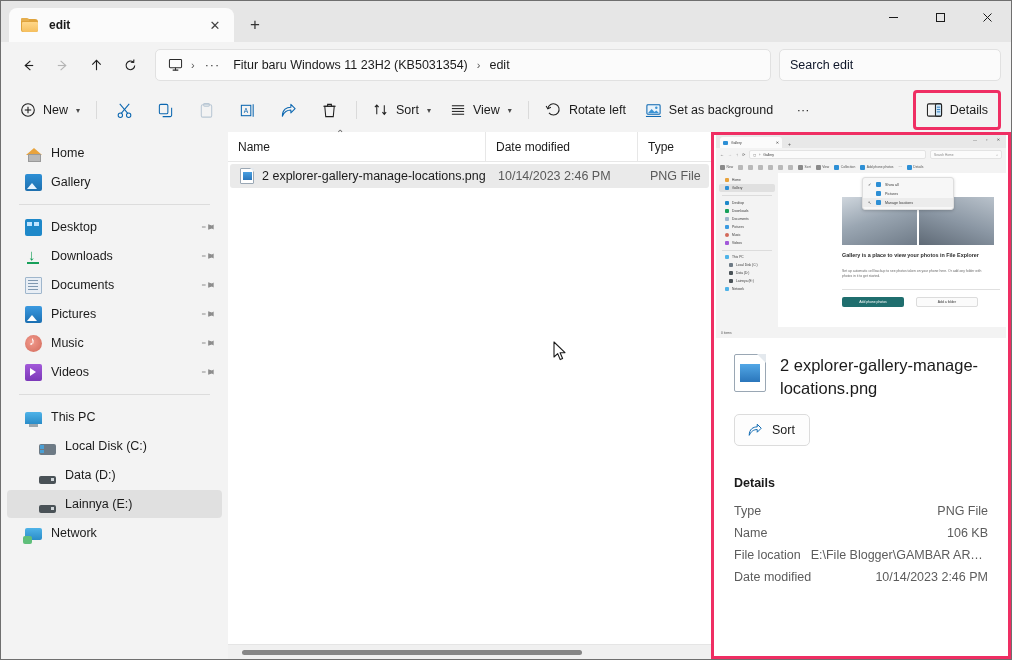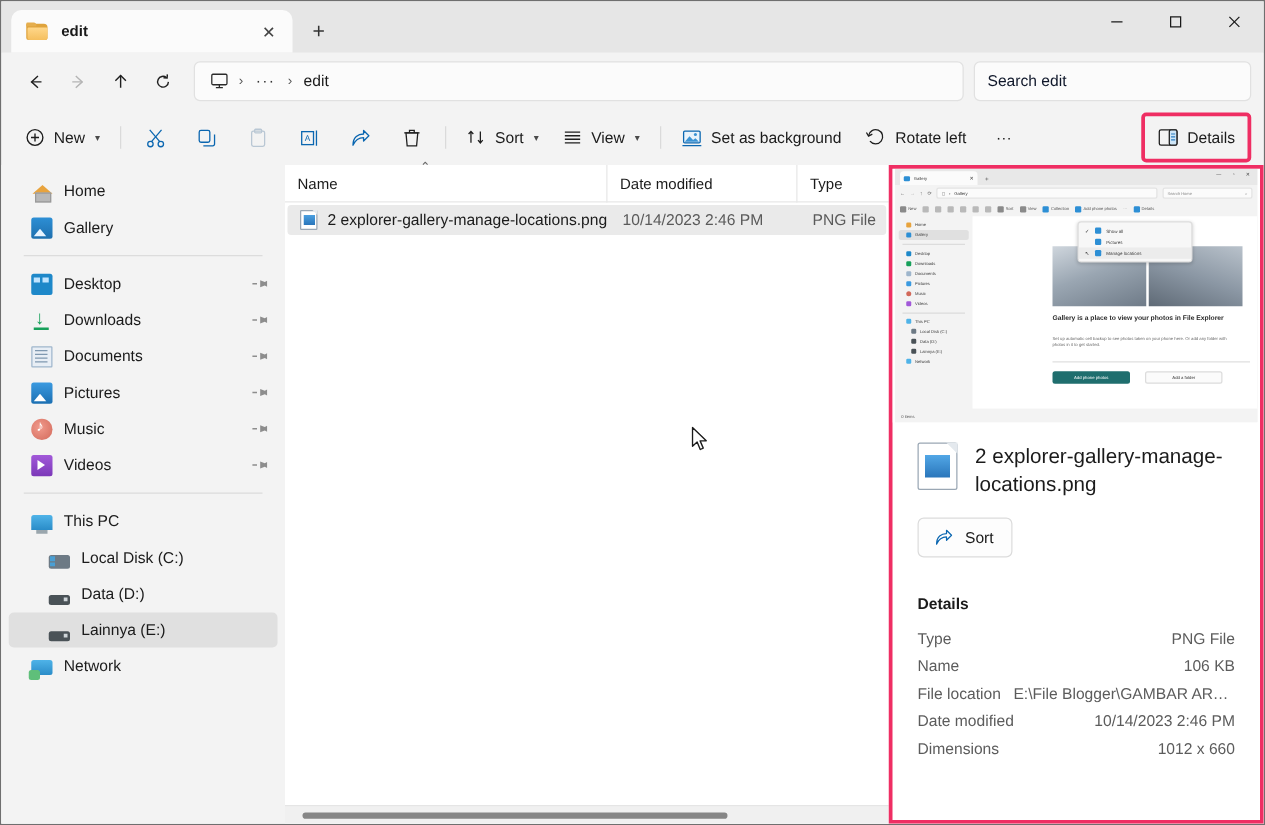--- a/index.html
+++ b/index.html
@@ -378,20 +378,21 @@
     <div class="addressbar">
       <span style="display:flex;padding:0 4px;">
         <svg width="15" height="14" viewBox="0 0 16 15">
             <rect x="1.5" y="1.5" width="13" height="9" rx="1" fill="none" stroke="#2b2b2b" stroke-width="1.1"></rect>
             <line x1="5" y1="13" x2="11" y2="13" stroke="#2b2b2b" stroke-width="1.1"></line>
             <line x1="8" y1="10.5" x2="8" y2="13" stroke="#2b2b2b" stroke-width="1.1"></line>
           </svg>
       </span>
       <span class="crumb-sep">›</span>
       <span class="crumb-dots">···</span>
+      <span class="crumb">Fitur baru Windows 11 23H2 (KB5031354)</span>
       <span class="crumb-sep">›</span>
       <span class="crumb">edit</span>
     </div>
 
     <div class="searchbox">
       <span>Search edit</span>
     </div>
   </div>
 
   <div class="cmdbar">
@@ -464,33 +465,33 @@
           <line x1="2" y1="13" x2="15" y2="13" stroke="#1f1f1f" stroke-width="1.1"></line>
         </svg>
       <span>View</span>
       <span class="chev">▾</span>
     </div>
 
     <div class="cmdsep"></div>
 
     <div class="cmd">
       <svg width="17" height="17" viewBox="0 0 18 18">
+          <path d="M3 7 A6 6 0 1 1 4.2 11.5" fill="none" stroke="#1f1f1f" stroke-width="1.1"></path>
+          <path d="M1.2 4.2 L3 7.3 L6.2 5.6" fill="none" stroke="#1f1f1f" stroke-width="1.1"></path>
+        </svg>
+      <span>Rotate left</span>
+    </div>
+    <div class="cmd">
+      <svg width="17" height="17" viewBox="0 0 18 18">
           <rect x="2" y="3" width="14" height="10" rx="1" fill="#e9f3fb" stroke="#0a66b0" stroke-width="1.1"></rect>
           <path d="M3 12 L7 7.5 L10 10.5 L12 9 L15 12 Z" fill="#3b93d4"></path>
           <circle cx="12" cy="6" r="1.3" fill="#3b93d4"></circle>
           <line x1="1" y1="15.3" x2="17" y2="15.3" stroke="#0a66b0" stroke-width="1.1"></line>
         </svg>
       <span>Set as background</span>
-    </div>
-    <div class="cmd">
-      <svg width="17" height="17" viewBox="0 0 18 18">
-          <path d="M3 7 A6 6 0 1 1 4.2 11.5" fill="none" stroke="#1f1f1f" stroke-width="1.1"></path>
-          <path d="M1.2 4.2 L3 7.3 L6.2 5.6" fill="none" stroke="#1f1f1f" stroke-width="1.1"></path>
-        </svg>
-      <span>Rotate left</span>
     </div>
     <div class="cmd iconly">···</div>
 
     <div class="details-highlight">
       <div class="cmd">
         <svg width="17" height="16" viewBox="0 0 18 17">
             <rect x="1.5" y="2" width="15" height="13" rx="1.5" fill="none" stroke="#1f1f1f" stroke-width="1.1"></rect>
             <rect x="10" y="2" width="6.5" height="13" rx="1.5" fill="#cfe6f7" stroke="#1f1f1f" stroke-width="1.1"></rect>
             <line x1="11.5" y1="5.5" x2="15" y2="5.5" stroke="#2b7cc0" stroke-width="1"></line>
             <line x1="11.5" y1="8" x2="15" y2="8" stroke="#2b7cc0" stroke-width="1"></line>
@@ -800,24 +801,20 @@
           <span class="v">106 KB</span>
         </div>
         <div class="dp-row">
           <span class="k">File location</span>
           <span class="v">E:\File Blogger\GAMBAR ARTI...</span>
         </div>
         <div class="dp-row">
           <span class="k">Date modified</span>
           <span class="v">10/14/2023 2:46 PM</span>
         </div>
-        <div class="dp-row">
-          <span class="k">Dimensions</span>
-          <span class="v">1012 x 660</span>
-        </div>
 
       </div>
     </div>
 
   </div>
 
 
   <div class="cursor">
     <svg width="16" height="22" viewBox="0 0 16 22">
       <path d="M1 1 L1 16 L4.7 12.6 L7.2 18.6 L9.6 17.5 L7.1 11.7 L12 11.6 Z" fill="#ffffff" stroke="#1b1b1b" stroke-width="1.1" stroke-linejoin="round"></path>

